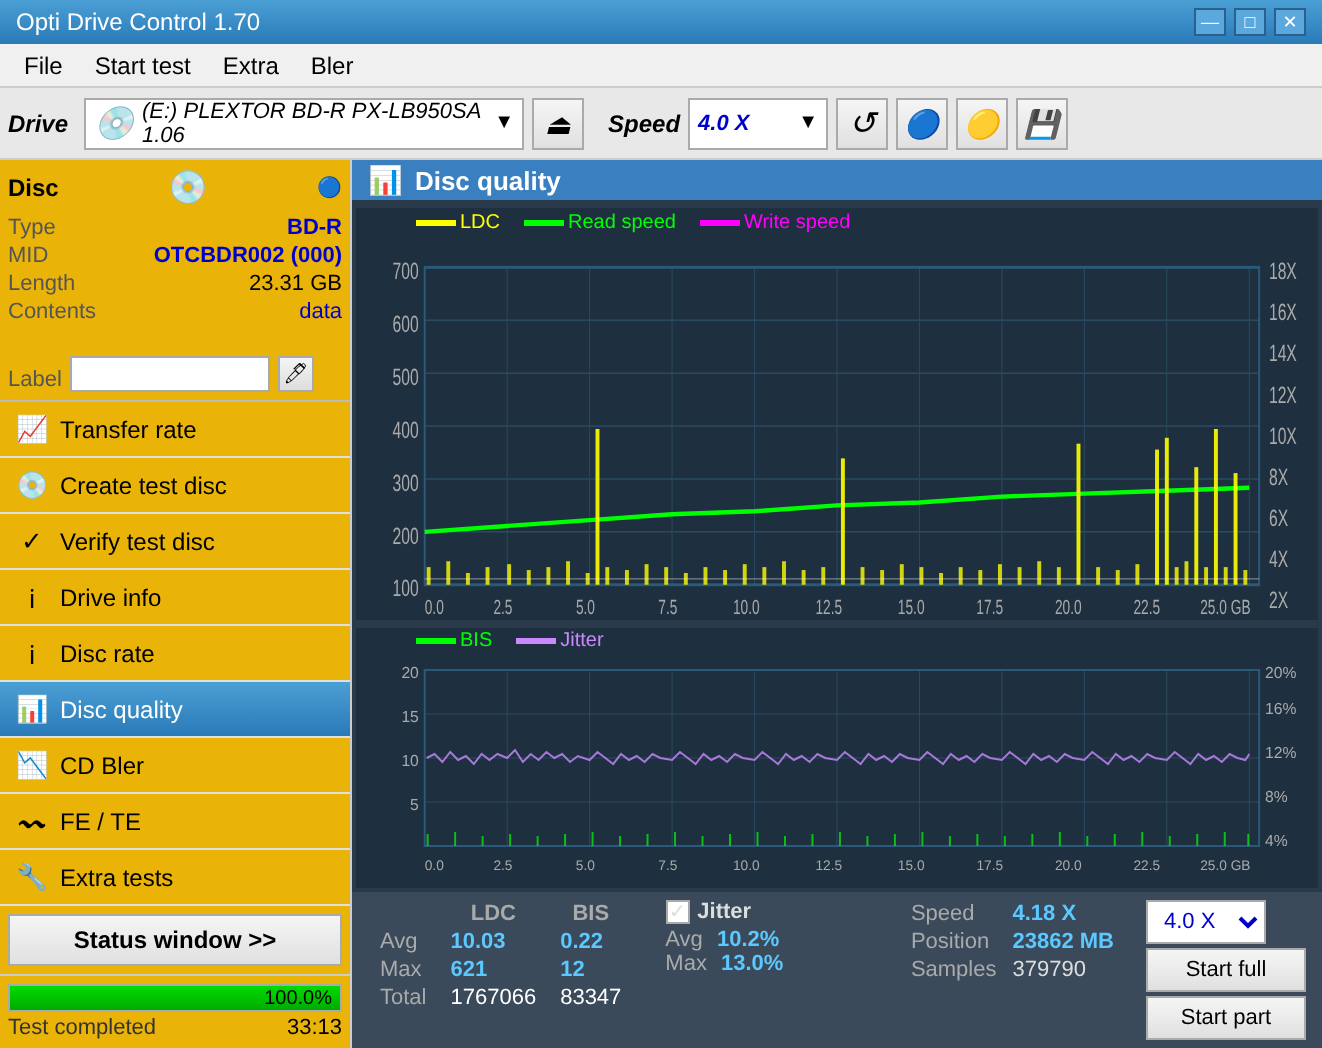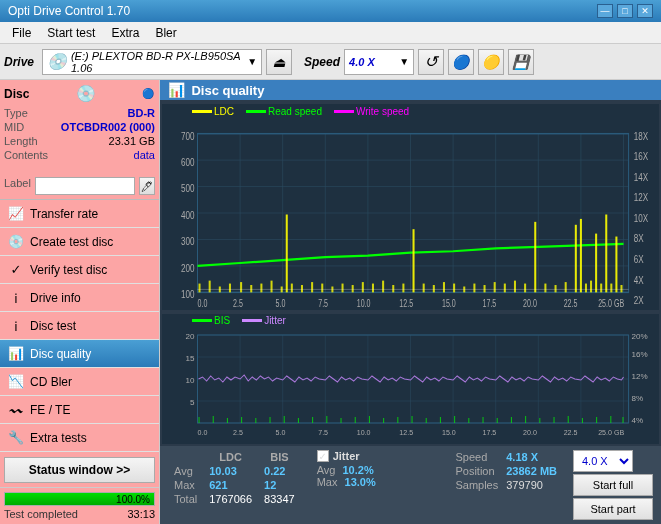--- a/index.html
+++ b/index.html
@@ -74,22 +74,22 @@
     .speed-label { font-weight: bold; font-size: 12px; margin-left: 8px; }
     
     
     .main-layout {
       display: flex;
       height: calc(524px - 22px - 22px - 36px);
     }
     
     
     .sidebar {
-      width: 160px;
-      background: #fca5a5;
+      width: 176px;
+      background: #eab308;
       border-right: 1px solid #ccc;
       display: flex;
       flex-direction: column;
     }
     
     
     .disc-panel {
       border-bottom: 1px solid #bbb;
       padding: 4px;
     }
@@ -104,21 +104,21 @@
     .disc-row {
       display: flex;
       justify-content: space-between;
       margin-bottom: 2px;
       font-size: 11px;
     }
     .disc-key { color: #555; }
     .disc-val { color: #0000cc; font-weight: bold; }
     .disc-val-black { color: #000; }
     .disc-val-data { color: #0000cc; }
-    .label-row { display: flex; align-items: flex-start; gap: 4px; margin-top: 16px; }
+    .label-row { display: flex; align-items: flex-end; gap: 4px; margin-top: 16px; }
     .label-input {
       border: 1px solid #aaa;
       height: 18px;
       width: 100px;
       font-size: 10px;
       padding: 1px 2px;
     }
     .label-btn {
       width: 18px; height: 18px;
       background: linear-gradient(to bottom, #f5f5f5, #ddd);
@@ -335,21 +335,21 @@
       <div class="sidebar-item">
         <span class="sidebar-item-icon">✓</span>
         <span>Verify test disc</span>
       </div>
       <div class="sidebar-item">
         <span class="sidebar-item-icon">ℹ</span>
         <span>Drive info</span>
       </div>
       <div class="sidebar-item">
         <span class="sidebar-item-icon">ℹ</span>
-        <span>Disc test</span>
+        <span>Disc rate</span>
       </div>
       <div class="sidebar-item active">
         <span class="sidebar-item-icon">📊</span>
         <span>Disc quality</span>
       </div>
       <div class="sidebar-item">
         <span class="sidebar-item-icon">📉</span>
         <span>CD Bler</span>
       </div>
       <div class="sidebar-item">

